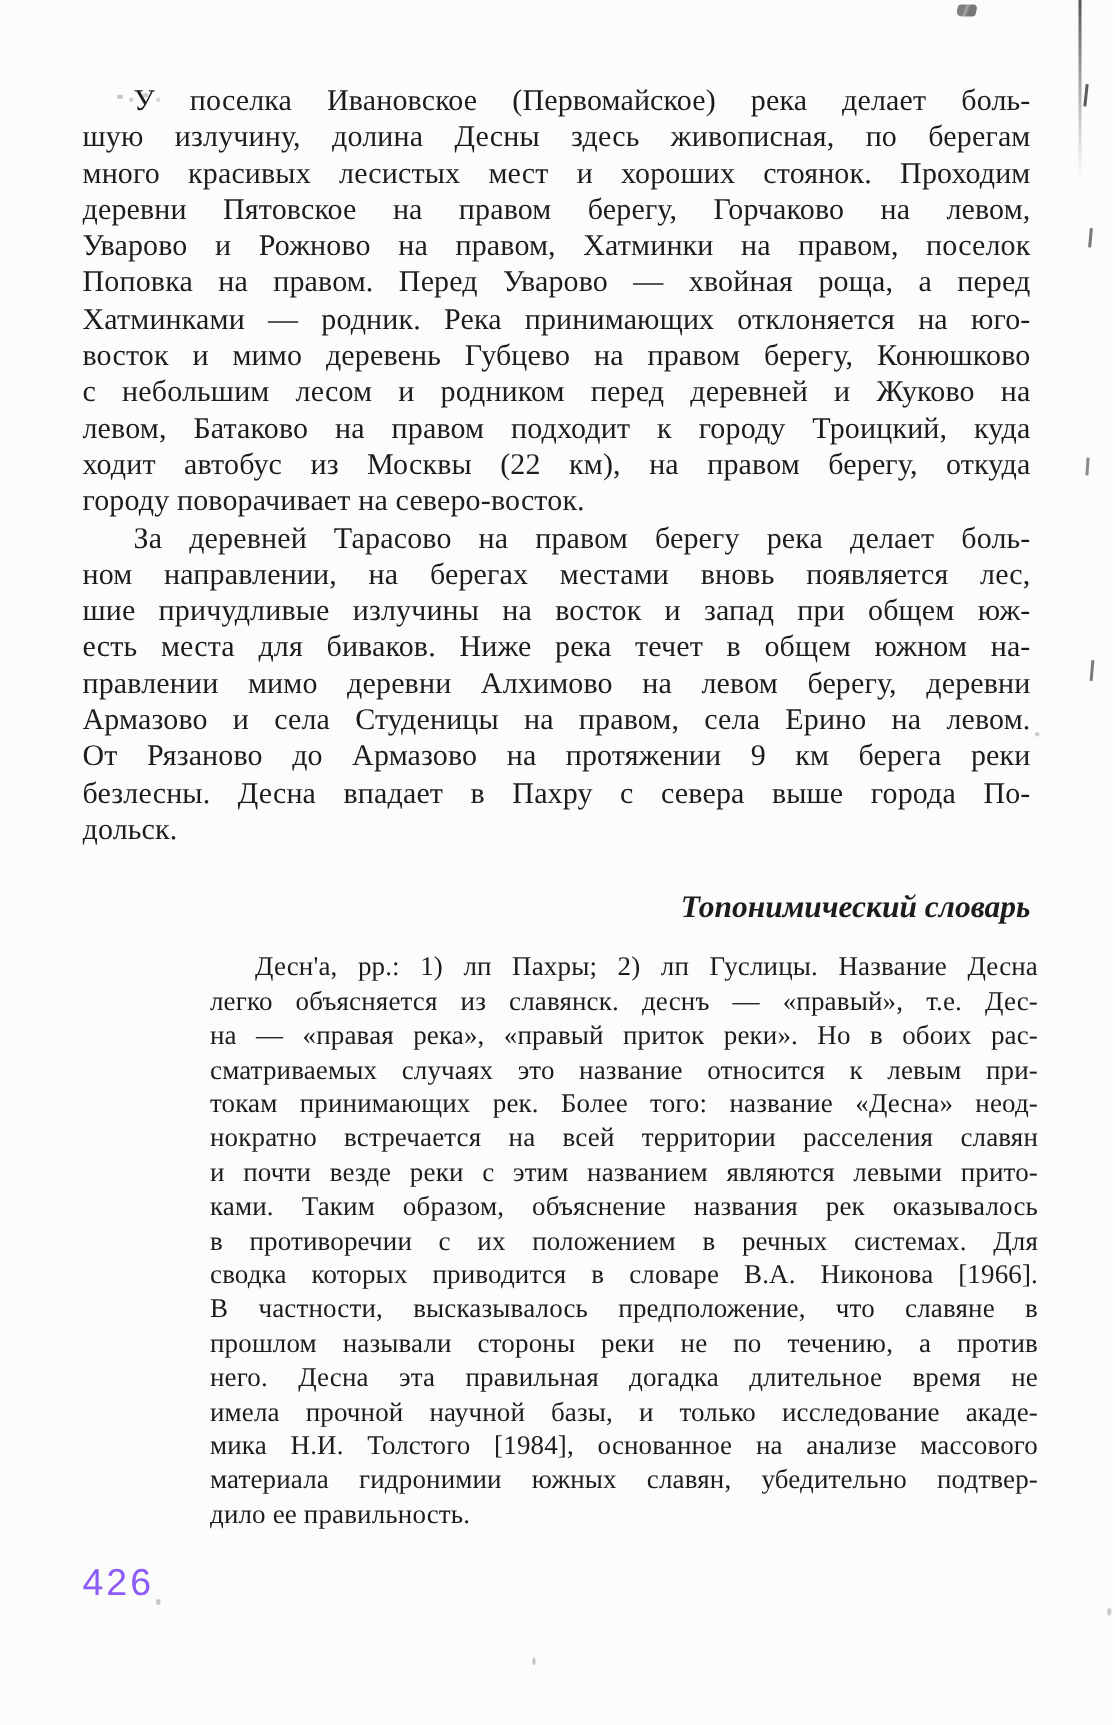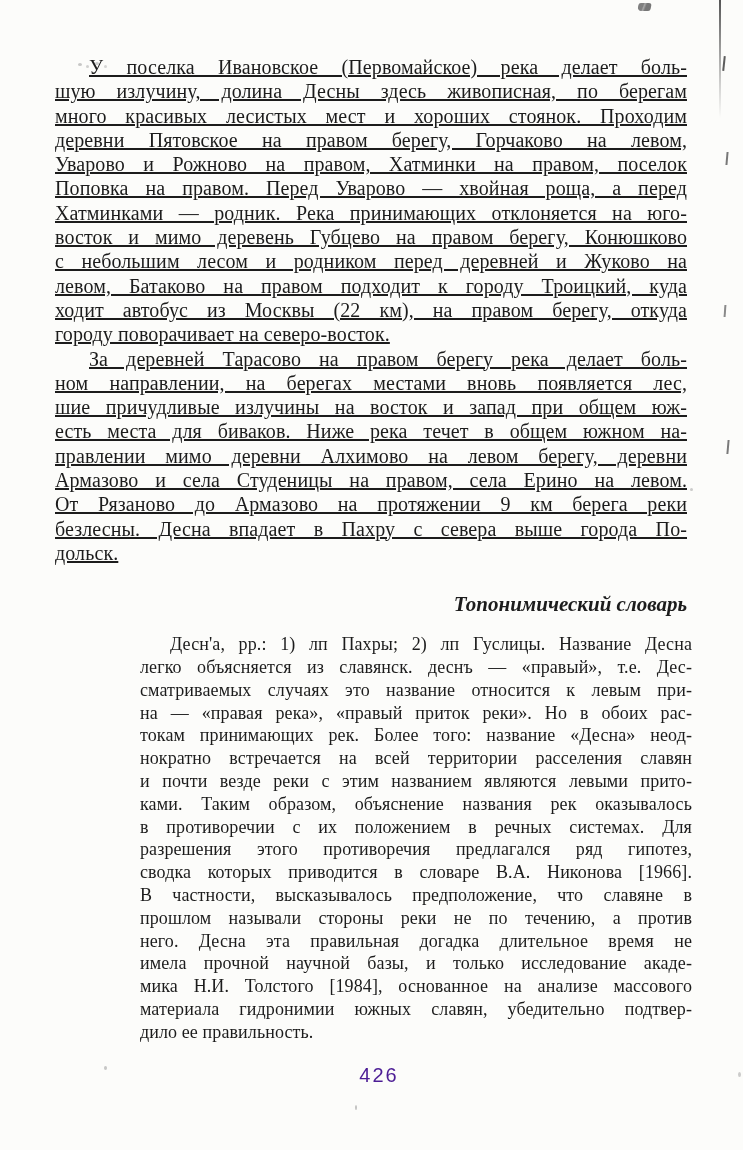--- a/index.html
+++ b/index.html
@@ -29,21 +29,21 @@
   .para .line.first { text-indent: 34px; }
   .para .line.last { text-align-last: left; }
 
   .body-para {
     font-size: 20px;
     line-height: 24.3px;
     width: 632px;
     margin-left: 55px;
     letter-spacing: 0.1px;
   }
-  .body-para .line { height: 24.3px; text-decoration: underline; }
+  .body-para .line { height: 24.3px; }
 
   .section-heading {
     margin: 26px 56px 16px 55px;
     width: 632px;
     text-align: right;
     font-style: italic;
     font-weight: bold;
     font-size: 21px;
     line-height: 26px;
   }
@@ -56,25 +56,24 @@
     margin-left: 140px;
     letter-spacing: 0.1px;
   }
   .dict-para .line { height: 22.8px; }
   .dict-para .line.first { text-indent: 30px; }
 
   .page-number {
     margin-top: 20px;
     margin-left: 55px;
     width: 648px;
-    text-align: center;
     font-family: "Liberation Sans", sans-serif;
-    font-size: 20px;
+    font-size: 25px;
     letter-spacing: 2px;
-    color: #4c1d95;
+    color: #8b5cf6;
   }
 
   
   .artifact { position: absolute; pointer-events: none; }
   .blob-top-right {
     left: 638px; top: 3px; width: 13px; height: 8px;
     background: linear-gradient(100deg, #6a6a6a 35%, #9a9a9a 45%, #5f5f5f 60%);
     border-radius: 2px 3px 2px 4px;
     transform: skewX(-12deg);
     opacity: 0.85;
@@ -126,28 +125,27 @@
         <div class="line">От Рязаново до Армазово на протяжении 9 км берега реки</div>
         <div class="line">безлесны. Десна впадает в Пахру с севера выше города По-</div>
         <div class="line last">дольск.</div>
       </div>
 
     <div class="section-heading">Топонимический словарь</div>
 
     <div class="para dict-para">
         <div class="line first">Десн'а, рр.: 1) лп Пахры; 2) лп Гуслицы. Название Десна</div>
         <div class="line">легко объясняется из славянск. деснъ — «правый», т.е. Дес-</div>
+        <div class="line">на — «правая река», «правый приток реки». Но в обоих рас-</div>
         <div class="line">сматриваемых случаях это название относится к левым при-</div>
-        <div class="line">на — «правая река», «правый приток реки». Но в обоих рас-</div>
         <div class="line">токам принимающих рек. Более того: название «Десна» неод-</div>
         <div class="line">нократно встречается на всей территории расселения славян</div>
         <div class="line">и почти везде реки с этим названием являются левыми прито-</div>
         <div class="line">ками. Таким образом, объяснение названия рек оказывалось</div>
         <div class="line">в противоречии с их положением в речных системах. Для</div>
-        <div class="line">разрешения этого противоречия предлагался ряд гипотез,</div>
         <div class="line">сводка которых приводится в словаре В.А. Никонова [1966].</div>
         <div class="line">В частности, высказывалось предположение, что славяне в</div>
         <div class="line">прошлом называли стороны реки не по течению, а против</div>
         <div class="line">него. Десна эта правильная догадка длительное время не</div>
         <div class="line">имела прочной научной базы, и только исследование акаде-</div>
         <div class="line">мика Н.И. Толстого [1984], основанное на анализе массового</div>
         <div class="line">материала гидронимии южных славян, убедительно подтвер-</div>
         <div class="line last">дило ее правильность.</div>
       </div>
 

